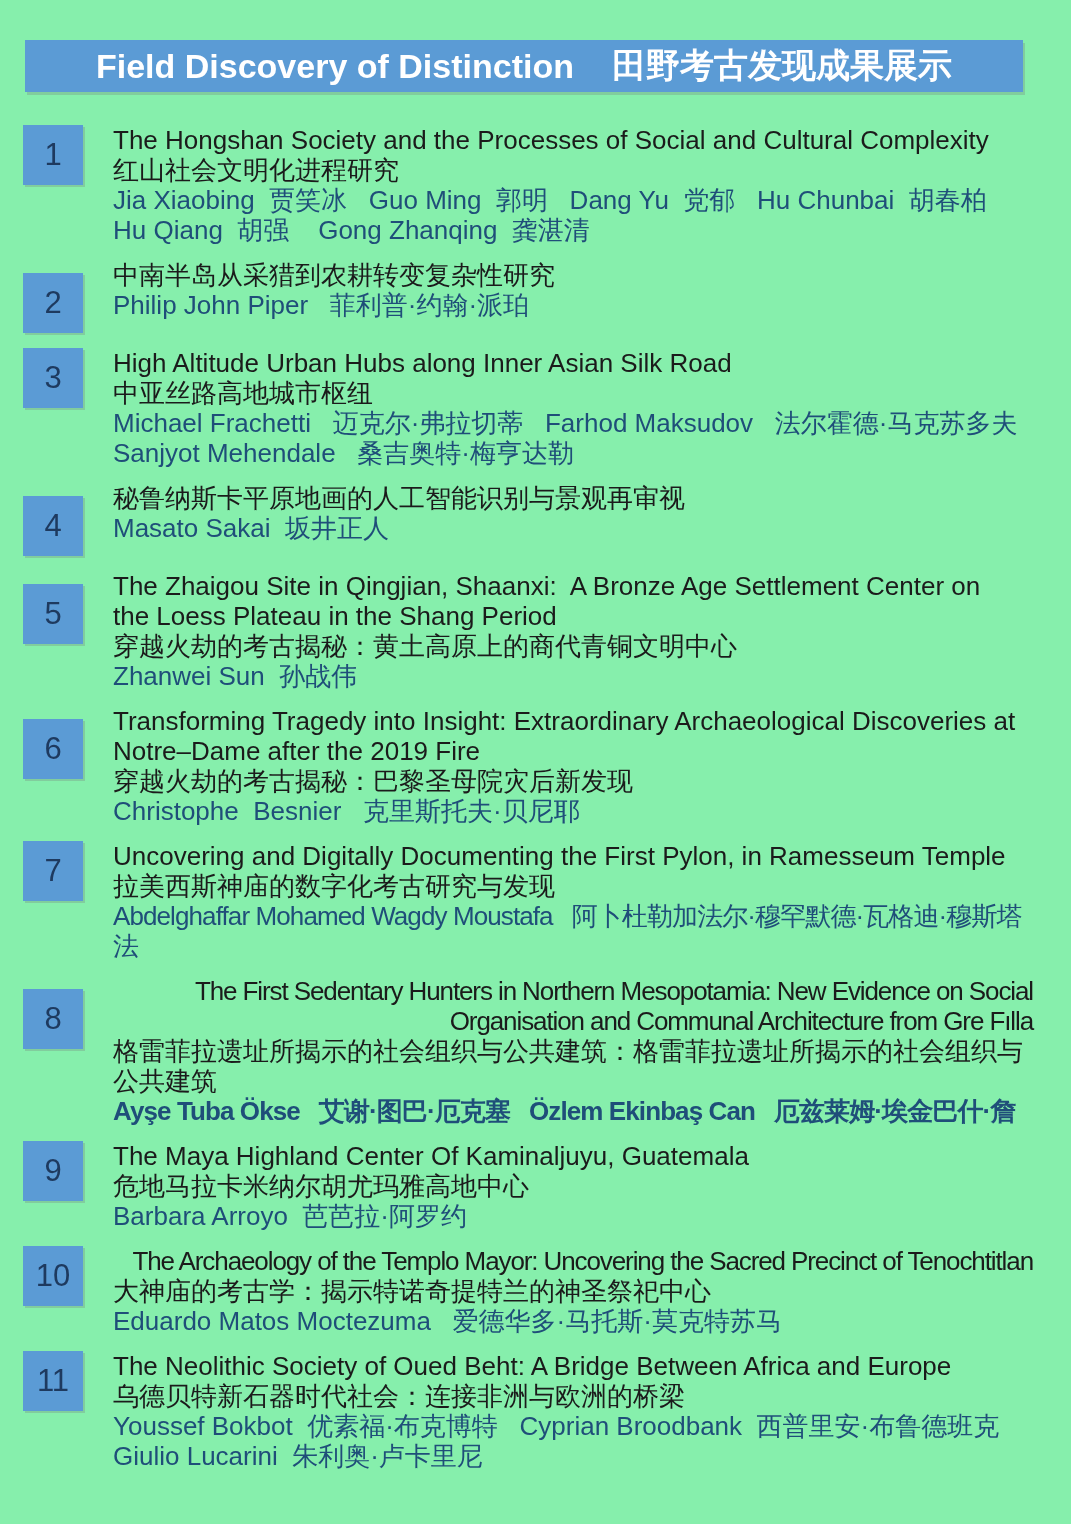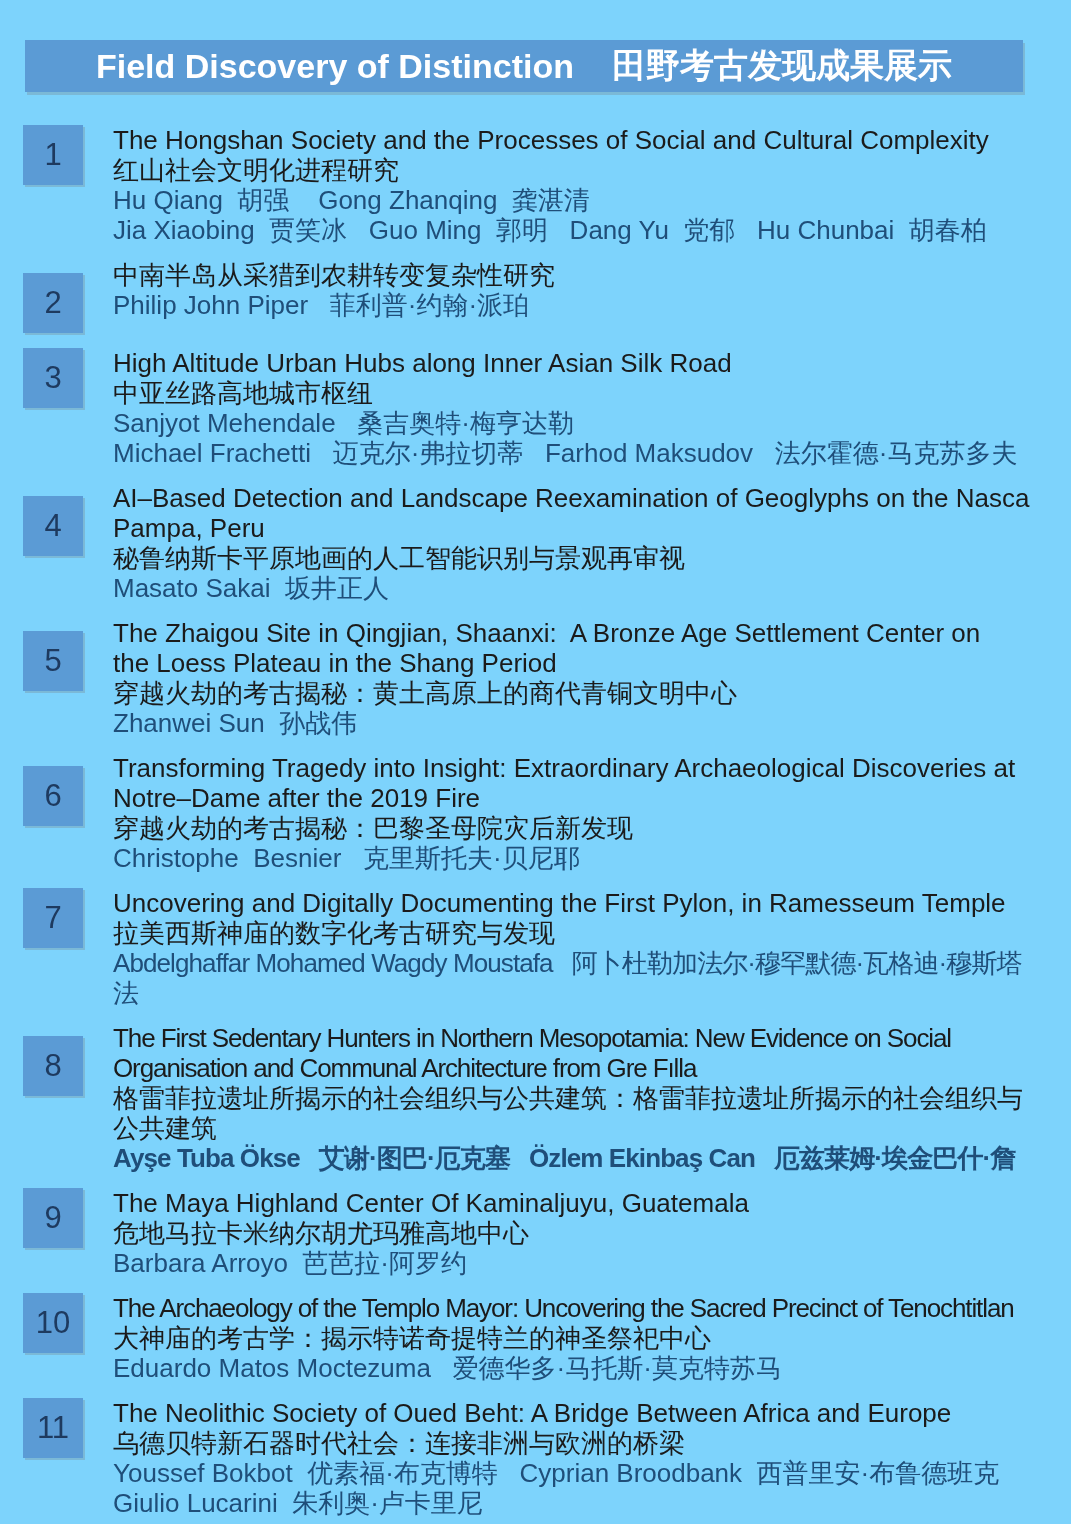--- a/index.html
+++ b/index.html
@@ -4,21 +4,21 @@
 <style>
   html, body { margin: 0; padding: 0; }
   body {
     font-family: "Liberation Sans", "DejaVu Sans", sans-serif;
     background: #ffffff;
   }
   .page {
     position: relative;
     width: 1071px;
     height: 1524px;
-    background: #7dd3fc;
+    background: #86efac;
     overflow: hidden;
   }
   .banner {
     margin: 40px 0 0 25px;
     width: 998px;
     height: 52px;
     background: #5B9BD5;
     color: #ffffff;
     display: flex;
     align-items: center;
@@ -62,74 +62,72 @@
     color: #1b1b1b;
     white-space: pre-wrap;
   }
   .title-zh {
     color: #1b1b1b;
   }
   .author-line {
     color: #1F4E79;
     white-space: pre-wrap;
   }
-  .condensed { letter-spacing: -1.1px; }
+  .condensed { letter-spacing: -1.1px; text-align: right; }
   .semi-condensed { letter-spacing: -0.9px; }
   .bold { font-weight: bold; }
 </style>
 </head>
 <body>
 
 <div class="page">
 
   <div class="banner">
     <span>Field Discovery of Distinction</span>
     <span>田野考古发现成果展示</span>
   </div>
 
   <div class="list">
     <div class="item">
       <div class="num">1</div>
       <div class="content">
         <div class="title-en">The Hongshan Society and the Processes of Social and Cultural Complexity</div>
         <div class="title-zh">红山社会文明化进程研究</div>
         <div>
+            <div class="author-line">Jia Xiaobing  贾笑冰   Guo Ming  郭明   Dang Yu  党郁   Hu Chunbai  胡春柏</div>
             <div class="author-line">Hu Qiang  胡强    Gong Zhanqing  龚湛清</div>
-            <div class="author-line">Jia Xiaobing  贾笑冰   Guo Ming  郭明   Dang Yu  党郁   Hu Chunbai  胡春柏</div>
           </div>
       </div>
     </div>
 
     <div class="item">
       <div class="num offset">2</div>
       <div class="content">
         <div class="title-zh">中南半岛从采猎到农耕转变复杂性研究</div>
         <div>
             <div class="author-line">Philip John Piper   菲利普·约翰·派珀</div>
           </div>
       </div>
     </div>
 
     <div class="item">
       <div class="num">3</div>
       <div class="content">
         <div class="title-en">High Altitude Urban Hubs along Inner Asian Silk Road</div>
         <div class="title-zh">中亚丝路高地城市枢纽</div>
         <div>
+            <div class="author-line">Michael Frachetti   迈克尔·弗拉切蒂   Farhod Maksudov   法尔霍德·马克苏多夫</div>
             <div class="author-line">Sanjyot Mehendale   桑吉奥特·梅亨达勒</div>
-            <div class="author-line">Michael Frachetti   迈克尔·弗拉切蒂   Farhod Maksudov   法尔霍德·马克苏多夫</div>
           </div>
       </div>
     </div>
 
     <div class="item">
       <div class="num offset">4</div>
       <div class="content">
-        <div class="title-en">AI–Based Detection and Landscape Reexamination of Geoglyphs on the Nasca
-Pampa, Peru</div>
         <div class="title-zh">秘鲁纳斯卡平原地画的人工智能识别与景观再审视</div>
         <div>
             <div class="author-line">Masato Sakai  坂井正人</div>
           </div>
       </div>
     </div>
 
     <div class="item">
       <div class="num offset">5</div>
       <div class="content">

